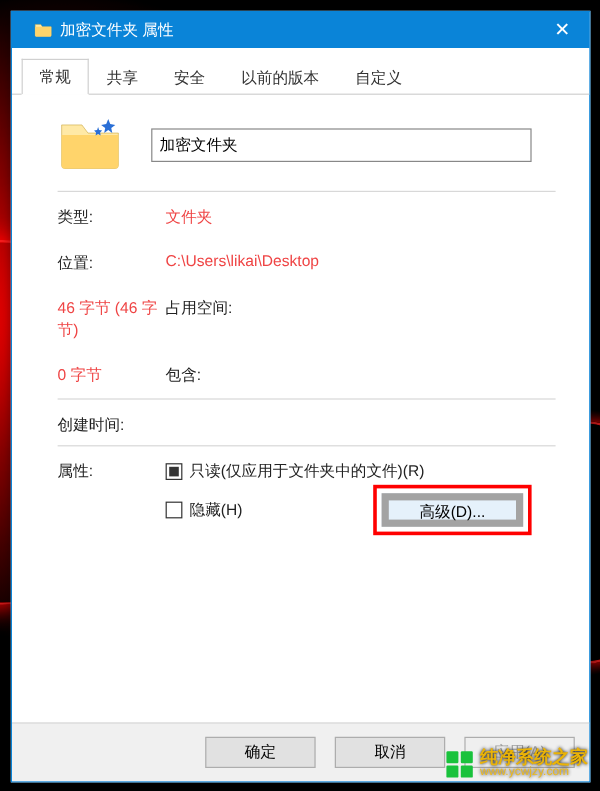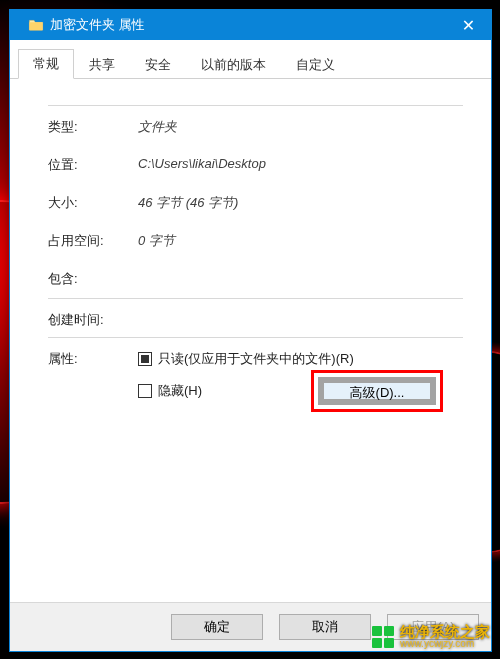--- a/index.html
+++ b/index.html
@@ -123,21 +123,21 @@
     margin: 8px 0 12px 0;
   }
 
   .prop-grid {
     display: grid;
     grid-template-columns: 90px 1fr;
     row-gap: 20px;
     margin-bottom: 10px;
   }
   .prop-label { color: #222; }
-  .prop-value { color: #404040; font-style: italic; }
+  .prop-value { color: #ef4444; }
 
   .attr-row {
     display: grid;
     grid-template-columns: 90px 1fr;
     row-gap: 14px;
     align-items: start;
   }
   .checks { display: flex; flex-direction: column; gap: 14px; }
   .check-line { display: flex; align-items: center; gap: 6px; }
   .chk {
@@ -242,31 +242,41 @@
   <div class="tabstrip">
     <div class="tab active">常规</div>
     <div class="tab">共享</div>
     <div class="tab">安全</div>
     <div class="tab">以前的版本</div>
     <div class="tab">自定义</div>
   </div>
 
   <div class="tab-body">
 
+    <div class="header-row">
+      <svg class="big-folder" viewBox="0 0 64 56">
+        <path fill="#ffe9a6" stroke="#caa53d" stroke-width="0.6" d="M4 8h20l6 8h30v32a3 3 0 0 1-3 3H7a3 3 0 0 1-3-3V8z"></path>
+        <path fill="#ffd46b" d="M4 18h56v30a3 3 0 0 1-3 3H7a3 3 0 0 1-3-3V18z"></path>
+        <g fill="#2a6fd6">
+          <polygon points="50,2 52,7 57,8 53,11 54,16 50,13 46,16 47,11 43,8 48,7"></polygon>
+          <polygon points="40,10 41,13 44,13.5 42,15.5 42.5,18.5 40,17 37.5,18.5 38,15.5 36,13.5 39,13"></polygon>
+        </g>
+      </svg>
+      <input class="name-input" type="text" value="加密文件夹" style="">
+    </div>
 
     <hr class="divider">
 
     <div class="prop-grid">
       <div class="prop-label">类型:</div>
       <div class="prop-value">文件夹</div>
 
       <div class="prop-label">位置:</div>
       <div class="prop-value">C:\Users\likai\Desktop</div>
 
-      <div class="prop-label">大小:</div>
       <div class="prop-value">46 字节 (46 字节)</div>
 
       <div class="prop-label">占用空间:</div>
       <div class="prop-value">0 字节</div>
 
       <div class="prop-label">包含:</div>
     </div>
 
     <hr class="divider">
 

